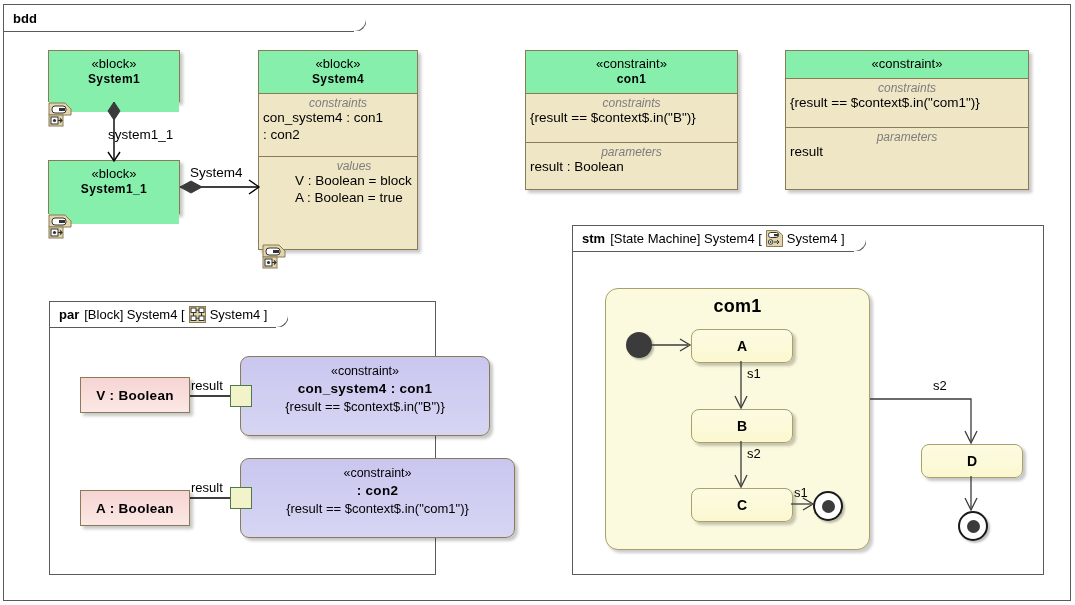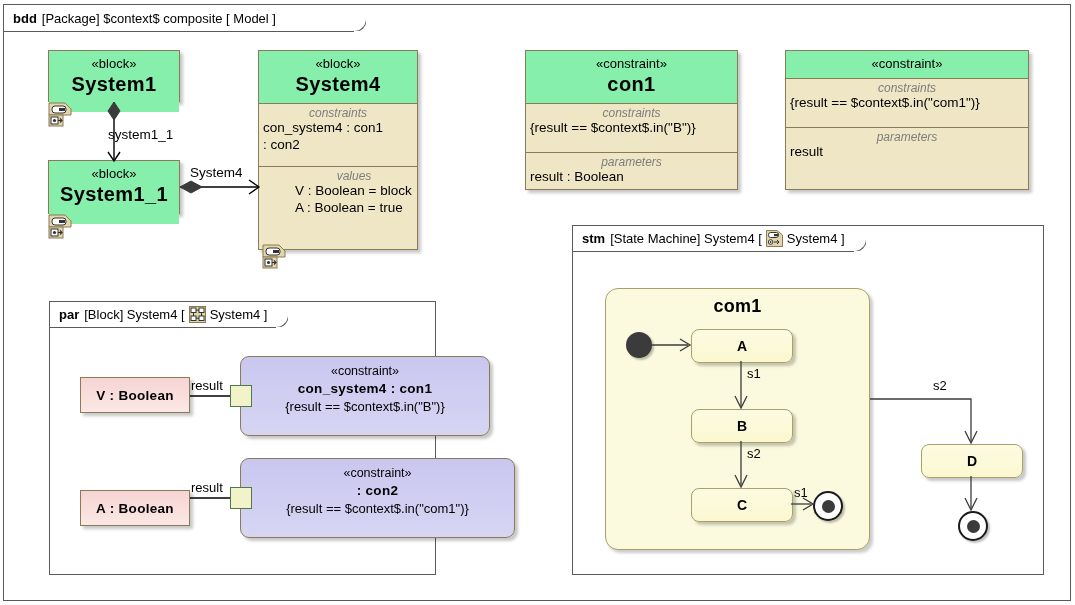--- a/index.html
+++ b/index.html
@@ -31,21 +31,21 @@
   
   .block{
     border:1px solid #8a7a55;background:#efe6c6;
     box-shadow:3px 3px 3px rgba(0,0,0,0.22);
   }
   .blk-head{
     background:#86efac;border-bottom:1px solid #8a7a55;
     text-align:center;padding:5px 4px 6px;line-height:1.25;
   }
   .blk-head .stereo{font-size:13px;}
-  .blk-head .nm{font-weight:bold;font-size:20px;letter-spacing:.4px;}
+  .blk-head .nm{font-weight:bold;font-size:12px;letter-spacing:.4px;}
   .blk-sec{border-bottom:1px solid #8a7a55;padding:2px 4px 4px;}
   .blk-sec:last-child{border-bottom:none;}
   .sec-title{text-align:center;font-style:italic;color:#7d7d7d;font-size:12px;}
   .sec-line{font-size:13.5px;line-height:1.25;white-space:nowrap;}
 
   
   .inner-frame{border:1px solid #5a5a5a;background:#fff;}
   .inner-tab{
     position:absolute;left:0;top:0;height:25px;background:#fff;
     border-right:1px solid #5a5a5a;border-bottom:1px solid #5a5a5a;
@@ -101,23 +101,22 @@
   .final:after{content:"";position:absolute;left:50%;top:50%;width:13px;height:13px;margin:-6.5px 0 0 -6.5px;
                border-radius:50%;background:#3b3b3b;}
   .lbl{position:absolute;font-size:13px;white-space:nowrap;}
   svg.ov{position:absolute;left:0;top:0;overflow:visible;pointer-events:none;}
 </style>
 </head>
 <body>
 
 <div class="abs inner-frame" id="bdd-frame">
 
-  <div class="frame-tab" style="min-width:330px;">
+  <div class="frame-tab" style="min-width:330px;gap:12px;">
     <span class="tab-kind">bdd</span>
-    <span class="tab-rest">[Package] $context$ composite [ Model ]</span>
     <span class="tab-clip"></span>
   </div>
 
   <div class="abs block" style="left:44px;top:45px;width:132px;height:52px;">
     <div class="blk-head" style="border-bottom:none;height:100%;">
       <div class="stereo">«block»</div>
       <div class="nm">System1</div>
     </div>
   </div>
   <div class="abs" style="left:44px;top:97px;width:26px;height:26px;">

